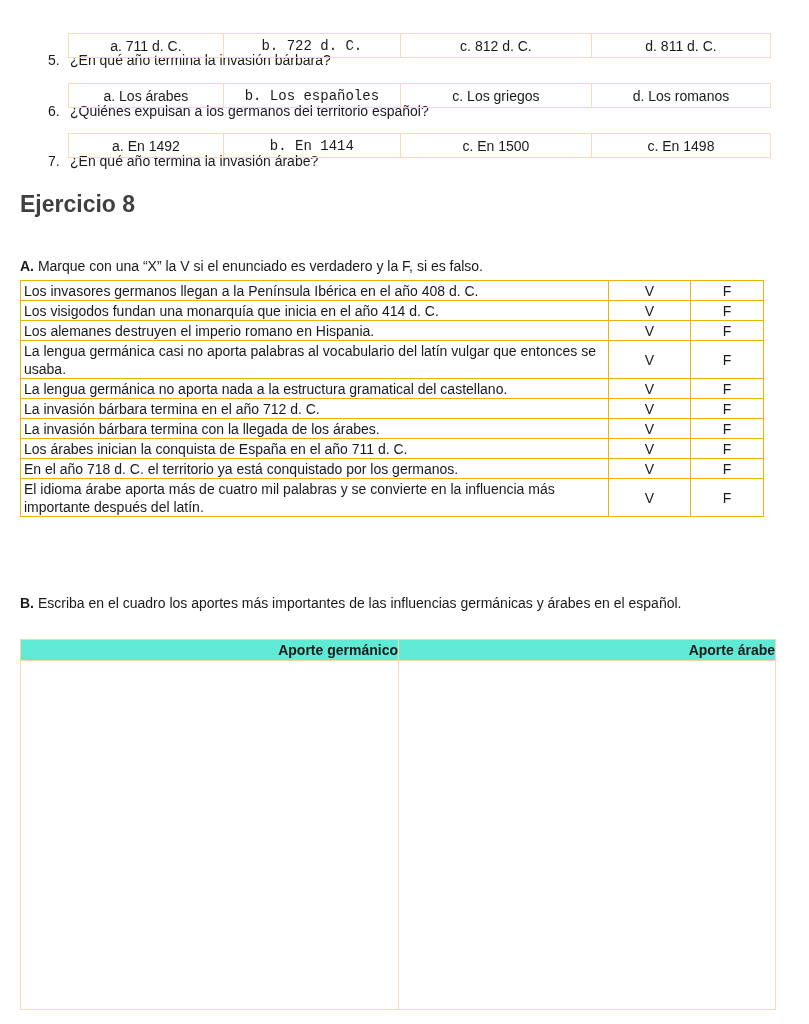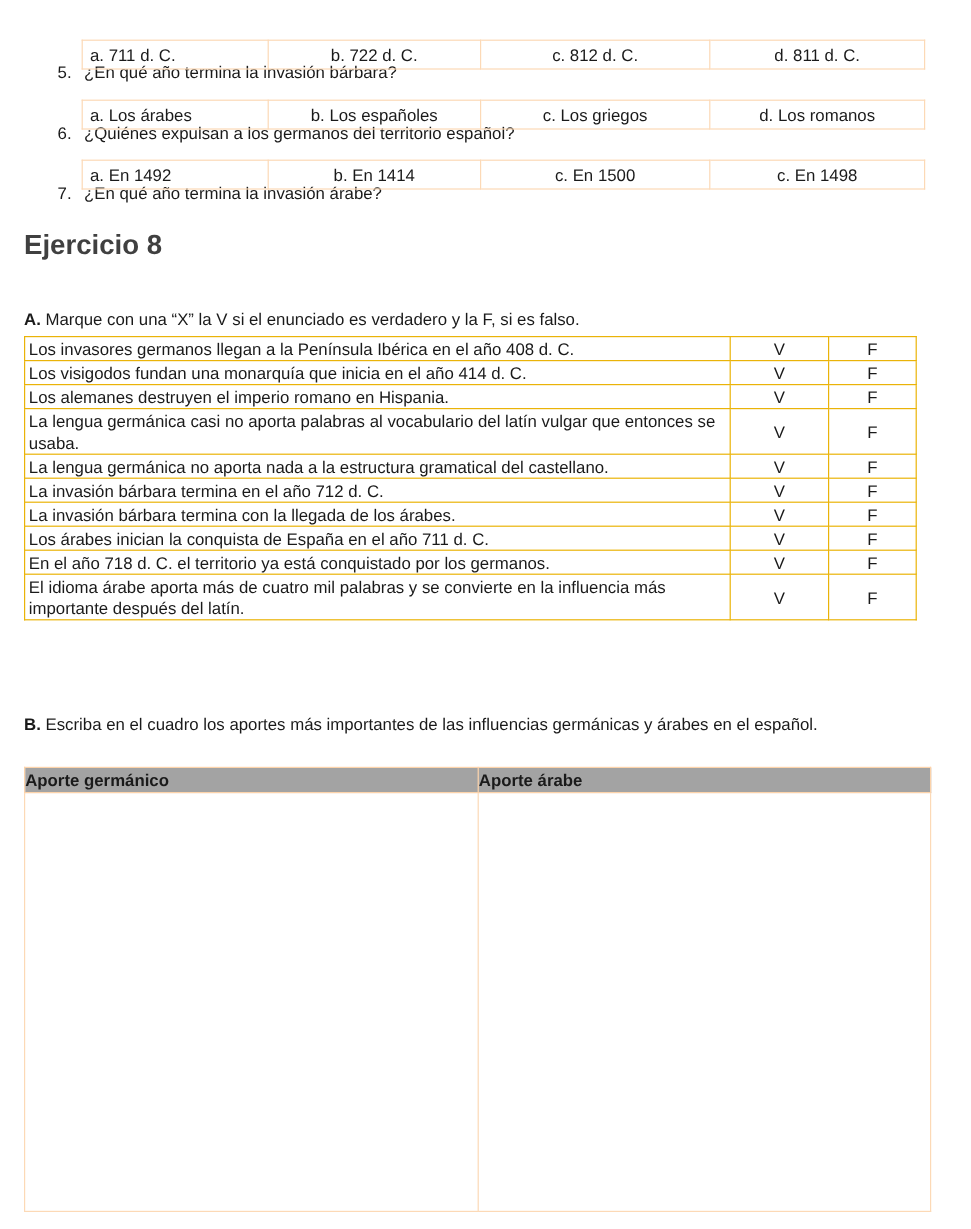--- a/index.html
+++ b/index.html
@@ -26,22 +26,22 @@
       border-collapse: collapse;
       table-layout: fixed;
     }
     table.opts td {
       border: 1px solid #fcd9b6;
       height: 24px;
       font-size: 14px;
       padding: 0 6px;
       white-space: nowrap;
     }
-    table.opts td.c1 { width: 154px; text-align: left; }
-    table.opts td.c2 { width: 176px; text-align: center; }
+    table.opts td.c1 { width: 154px; text-align: center; }
+    table.opts td.c2 { width: 176px; text-align: center; font-family: Liberation Mono, monospace; }
     table.opts td.c3 { width: 190px; text-align: center; }
     table.opts td.c4 { width: 178px; text-align: center; }
 
     .ex-title {
       position: absolute;
       left: 20px;
       top: 190px;
       font-size: 23px;
       font-weight: bold;
       color: #404040;
@@ -82,26 +82,26 @@
 
     table.aport {
       position: absolute;
       left: 20px;
       top: 639px;
       width: 756px;
       border-collapse: collapse;
       table-layout: fixed;
     }
     table.aport th {
-      background: #a3a3a3;
+      background: #5eead4;
       border: 1px solid #fcd3aa;
       height: 21px;
       font-size: 14px;
       font-weight: bold;
-      text-align: left;
+      text-align: right;
     }
     table.aport td {
       border: 1px solid #fcd9b6;
       height: 349px;
       background: #ffffff;
     }
     table.aport th.left, table.aport td.left { width: 378px; }
   </style>
 </head>
 <body>

